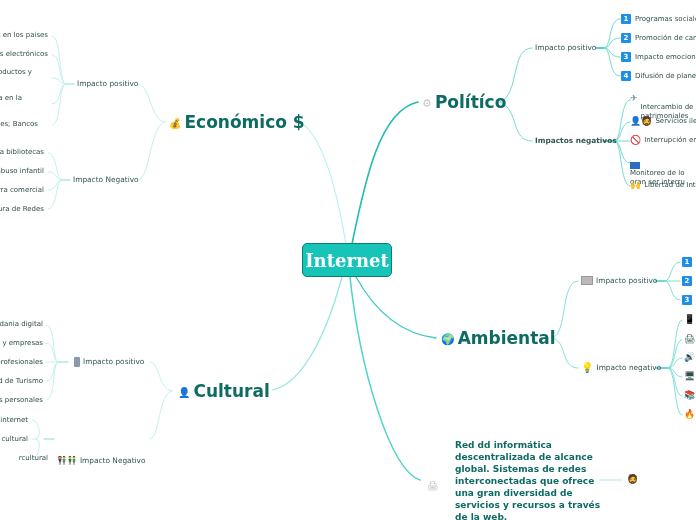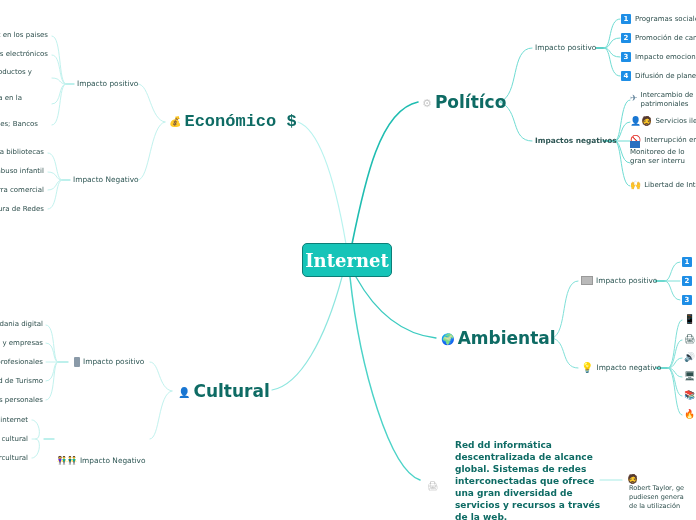--- a/index.html
+++ b/index.html
@@ -89,21 +89,21 @@
     <path d="M36,439 C42,439 40,458 32,458" stroke="#c2f2ee" stroke-width="1"></path>
 
     <path d="M600,480 L622,480" stroke="#a8ece6" stroke-width="1.2"></path>
   </g>
 </svg>
 
 <div class="root">
   <span>Internet</span>
 </div>
 
-<div class="node main" style="left:169px; top:112px;font-family:Liberation Mono, monospace;">
+<div class="node main" style="left:169px; top:112px;">
   <span class="ico" style="font-size:10px;">💰</span><span>Económico $</span>
 </div>
 <div class="node sub" style="left:77px; top:79px;">
   <span>Impacto positivo</span>
 </div>
 <div class="node sub" style="left:73px; top:175px;">
   <span>Impacto Negativo</span>
 </div>
 <div class="node leaf" style="right:648px; top:31px;"><span>et en los paises</span></div>
 <div class="node leaf" style="right:648px; top:50px;"><span>os electrónicos</span></div>
@@ -124,28 +124,28 @@
 <div class="node sub" style="left:535px; top:136px;font-weight:bold;">
   <span>Impactos negativos</span>
 </div>
 <div class="node leaf" style="left:621px; top:14px;"><span class="num">1</span><span>Programas sociale</span></div>
 <div class="node leaf" style="left:621px; top:33px;"><span class="num">2</span><span>Promoción de can</span></div>
 <div class="node leaf" style="left:621px; top:52px;"><span class="num">3</span><span>Impacto emociona</span></div>
 <div class="node leaf" style="left:621px; top:71px;"><span class="num">4</span><span>Difusión de planes</span></div>
 
 <div class="node leaf" style="left:630px; top:91px;">
   <span class="ico" style="float:left; margin-top:3px; color:#6a8aa0;">✈</span>
-  <div style="float:left;">
+  <div style="float:left;margin-top:12px;">
       <div>Intercambio de</div>
       <div>patrimoniales</div>
     </div>
 </div>
 <div class="node leaf" style="left:630px; top:117px;"><span class="ico">👤🧔</span><span>Servicios ile</span></div>
 <div class="node leaf" style="left:630px; top:136px;"><span class="ico" style="color:#e02020;">🚫</span><span>Interrupción en</span></div>
-<div class="node leaf" style="left:630px; top:137px;">
+<div class="node leaf" style="left:630px; top:158px;">
   <span class="ico" style="float:left; margin-top:4px; display:inline-block; width:10px; height:7px; background:#2a6fc0;"></span>
   <div style="float:left;">
       <div>Monitoreo de lo</div>
       <div>gran ser interru</div>
     </div>
 </div>
 <div class="node leaf" style="left:630px; top:181px;"><span class="ico">🙌</span><span>Libertad de Inte</span></div>
 
 <div class="node main" style="left:441px; top:328px;">
   <span class="ico" style="font-size:11px;">🌍</span><span>Ambiental</span>
@@ -175,28 +175,23 @@
 <div class="node sub" style="left:57px; top:456px;">
   <span class="ico" style="font-size:8px;">👫👬</span><span>Impacto Negativo</span>
 </div>
 <div class="node leaf" style="right:653px; top:320px;"><span>adania digital</span></div>
 <div class="node leaf" style="right:653px; top:339px;"><span>s y empresas</span></div>
 <div class="node leaf" style="right:653px; top:358px;"><span>profesionales</span></div>
 <div class="node leaf" style="right:653px; top:377px;"><span>d de Turismo</span></div>
 <div class="node leaf" style="right:653px; top:396px;"><span>es personales</span></div>
 <div class="node leaf" style="right:668px; top:416px;"><span>internet</span></div>
 <div class="node leaf" style="right:668px; top:435px;"><span>cultural</span></div>
-<div class="node leaf" style="right:668px; top:454px;margin-left:36px;"><span>rcultural</span></div>
+<div class="node leaf" style="right:648px; top:454px;margin-left:36px;"><span>rcultural</span></div>
 
 <div class="node" style="left:427px; top:475px;">
   <span class="ico" style="color:#b8b8b8; font-size:9px;">🖨</span>
 </div>
 <div class="desc">
   <span>Red dd informática descentralizada de alcance global. Sistemas de redes interconectadas que ofrece una gran diversidad de servicios y recursos a través de la web.</span>
 </div>
 <div class="node small3" style="left:627px; top:467px;">
   <span class="ico" style="float:left; margin-top:8px; font-size:9px;">🧔</span>
-  <div style="float:left; margin-left:2px;">
-    <div>Robert Taylor, ge</div>
-    <div>pudiesen genera</div>
-    <div>de la utilización</div>
-  </div>
 </div>
 
 </body></html>

